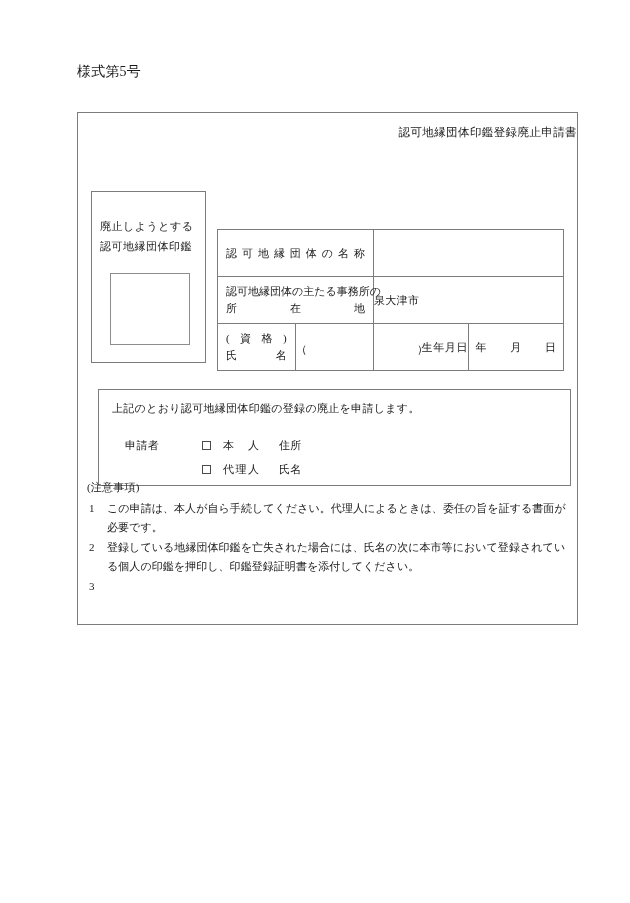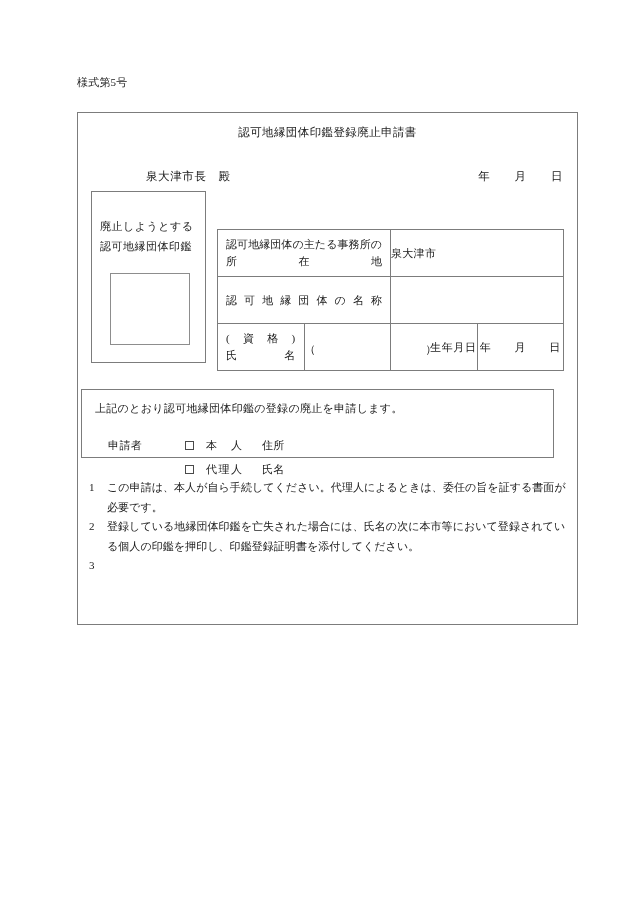--- a/index.html
+++ b/index.html
@@ -13,22 +13,22 @@
     position: relative;
     font-family: "Liberation Serif", "DejaVu Serif", serif;
     color: #1a1a1a;
     overflow: hidden;
   }
 
   
   .form-number {
     position: absolute;
     left: 77px;
-    top: 75px;
-    font-size: 11px;
+    top: 63px;
+    font-size: 14px;
     letter-spacing: 0.2px;
     white-space: nowrap;
   }
 
   
   .frame {
     position: absolute;
     left: 77px;
     top: 112px;
     width: 501px;
@@ -36,21 +36,21 @@
     border: 1px solid #7c7c7c;
     box-sizing: border-box;
   }
 
   
   .doc-title {
     position: absolute;
     left: 0;
     top: 12px;
     width: 100%;
-    text-align: center;
+    text-align: right;
     font-size: 11.5px;
     letter-spacing: 0.4px;
   }
 
   
   .addressee-row {
     position: absolute;
     left: 0;
     top: 56px;
     width: 100%;
@@ -160,24 +160,24 @@
     text-align: center;
     font-size: 11px;
     white-space: pre;
     letter-spacing: 0.6px;
     padding-left: 18px;
   }
 
   
   .declaration {
     position: absolute;
-    left: 3px;
+    left: 20px;
     top: 276px;
     width: 473px;
-    height: 69px;
+    height: 97px;
     border: 1px solid #7c7c7c;
     box-sizing: border-box;
   }
   .decl-text {
     position: absolute;
     left: 13px;
     top: 11px;
     font-size: 11px;
     letter-spacing: 0.3px;
     white-space: nowrap;
@@ -244,47 +244,43 @@
 </style>
 </head>
 <body>
 
 <div class="form-number">様式第5号</div>
 
 <div class="frame">
 
   <div class="doc-title">認可地縁団体印鑑登録廃止申請書</div>
 
-  <div class="addressee-row">
-    <div class="addressee">泉大津市長　殿</div>
-    <div class="date-line">年　　月　　日</div>
-  </div>
 
   <div class="seal-box">
     <div class="seal-caption">
       <div>廃止しようとする</div>
       <div>認可地縁団体印鑑</div>
     </div>
     <div class="stamp-area"></div>
   </div>
 
   <table class="info-table">
     <tbody>
+      <tr>
+        <td colspan="2" style="width:155px;">
+          <span class="spread">認可地縁団体の名称</span>
+        </td>
+        <td colspan="2" class="val"></td>
+      </tr>
       <tr>
         <td colspan="2" class="two-line">
           <span class="spread">認可地縁団体の主たる事務所の</span>
           <span class="spread">所　　　在　　　地</span>
         </td>
         <td colspan="2" class="val val-top">泉大津市</td>
-      </tr>
-      <tr>
-        <td colspan="2" style="width:155px;">
-          <span class="spread">認可地縁団体の名称</span>
-        </td>
-        <td colspan="2" class="val"></td>
       </tr>
       <tr>
         <td class="lbl two-line" style="width:55px;">
           <span class="spread">(資格)</span>
           <span class="spread">氏　　名</span>
         </td>
         <td class="paren-cell" style="width:100px;">
           <span class="parens">（　　　　　　　　　　）</span>
         </td>
         <td class="center-lbl" style="width:58px;text-align:right;">生年月日</td>
@@ -300,20 +296,21 @@
     <div class="checkline first">
       <span class="checkbox-glyph"></span><span class="ck-role">本　人</span><span>住所</span>
     </div>
 
     <div class="checkline second">
       <span class="checkbox-glyph"></span><span class="ck-role">代理人</span><span>氏名</span>
     </div>
   </div>
 
   <div class="notes">
+    <div class="notes-heading">(注意事項)</div>
 
     <div class="note-item">
       <span class="note-num">1</span>
       <span class="note-body">この申請は、本人が自ら手続してください。代理人によるときは、委任の旨を証する書面が必要です。</span>
     </div>
 
     <div class="note-item">
       <span class="note-num">2</span>
       <span class="note-body">登録している地縁団体印鑑を亡失された場合には、氏名の次に本市等において登録されている個人の印鑑を押印し、印鑑登録証明書を添付してください。</span>
     </div>

